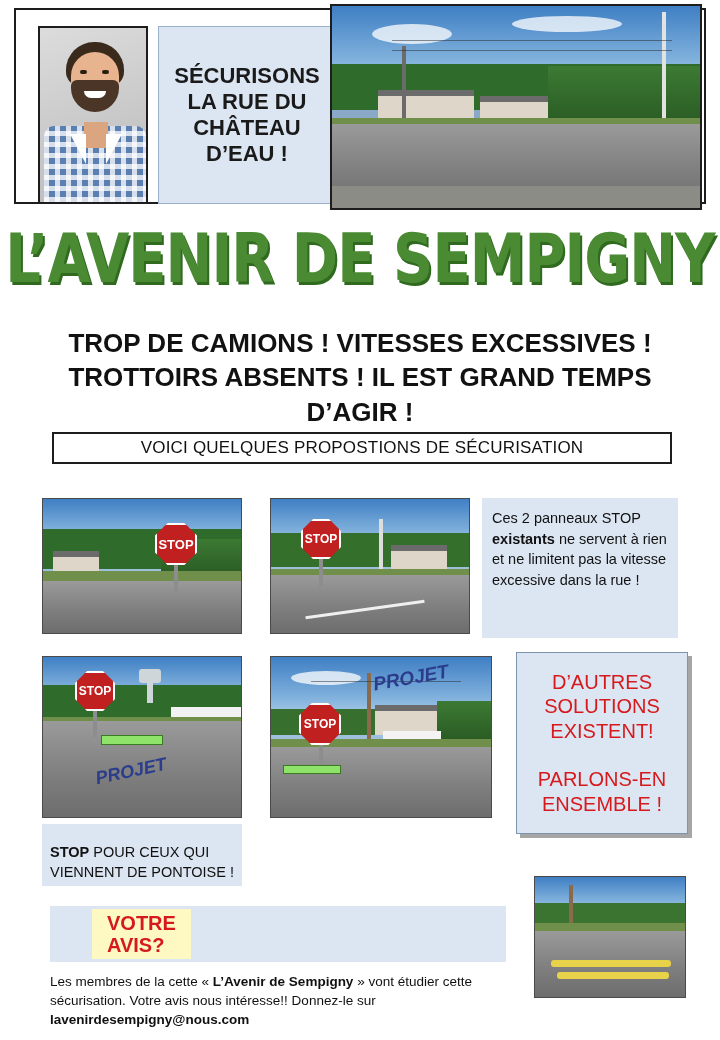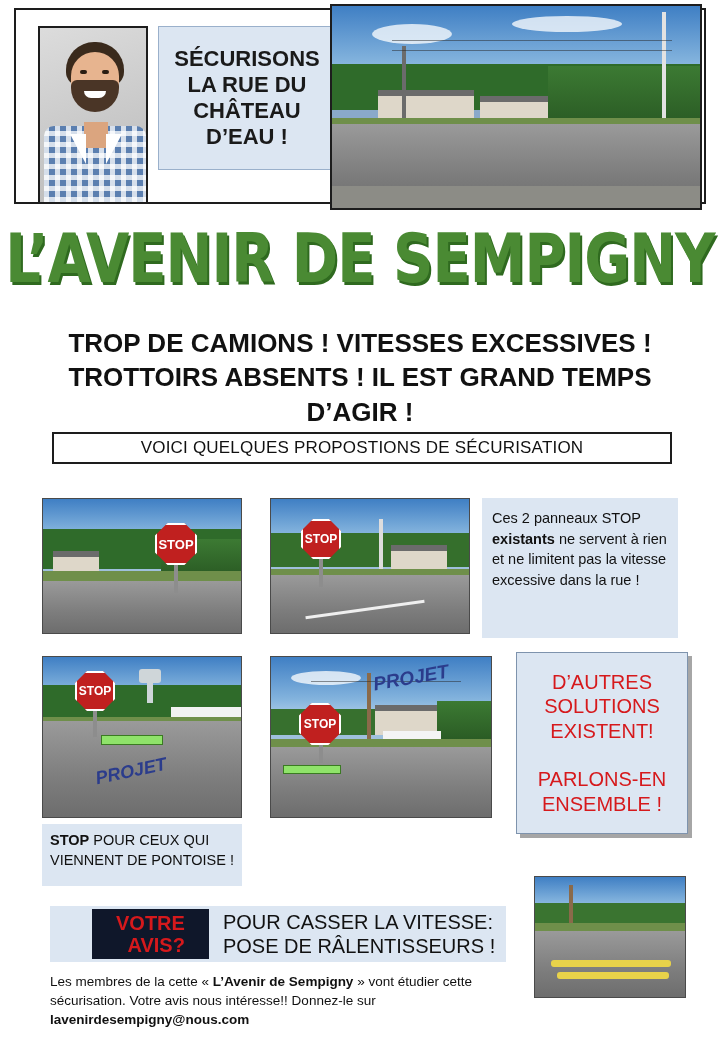--- a/index.html
+++ b/index.html
@@ -73,21 +73,21 @@
   .portrait .collarL, .portrait .collarR {
     position: absolute; bottom: 38px; width: 0; height: 0;
     border-style: solid;
   }
   .portrait .collarL { left: 30px; border-width: 0 16px 30px 0; border-color: transparent #ffffff transparent transparent; }
   .portrait .collarR { left: 66px; border-width: 0 0 30px 16px; border-color: transparent transparent transparent #ffffff; }
 
   .slogan-box {
     position: absolute;
     left: 142px; top: 16px;
-    width: 178px; height: 144px;
+    width: 178px; height: 178px;
     background: #dce6f2;
     border: 1px solid #9ab0cb;
     display: flex; align-items: center; justify-content: center;
     padding: 6px 2px;
   }
   .slogan-box span {
     display: block;
     text-align: center;
     font-weight: bold;
     font-size: 22px;
@@ -198,43 +198,43 @@
     padding: 6px;
   }
   .red-box span {
     font-weight: normal; font-size: 20px; line-height: 1.22; color: #d6191c;
     white-space: pre-line;
   }
 
   
   .caption-1 {
     position: absolute; left: 42px; top: 824px; width: 200px; height: 62px;
-    background: #dce6f2; padding: 6px 8px;
+    background: #dce6f2; padding: 18px 8px;
     font-size: 14.5px; line-height: 1.38; color:#111;
   }
   .caption-2 {
     position: absolute; left: 270px; top: 824px; width: 222px; height: 62px;
     background: #dce6f2; padding: 6px 8px;
     font-size: 14.5px; line-height: 1.38; color:#111;
   }
   .caption-1 b, .caption-2 b { font-weight: bold; }
 
   
   .bottom-bar {
     position: absolute; left: 50px; top: 906px; width: 456px; height: 56px;
     background: #dce6f2;
     display: flex; align-items: center;
   }
   .avis-chip {
     margin-left: 42px;
-    background: #0f172a;
-    padding: 3px 24px;
+    background: #fef9c3;
+    padding: 3px 15px;
     font-weight: bold; font-size: 20px; line-height: 1.1;
     color: #d6191c;
-    text-align: right;
+    text-align: left;
     white-space: pre-line;
   }
   .bottom-bar .slow-text {
     margin-left: 14px;
     font-size: 20px; line-height: 1.22; color: #111;
     white-space: pre-line;
   }
 
   .photo-bumps {
     position: absolute; left: 534px; top: 876px; width: 152px; height: 122px;
@@ -416,22 +416,20 @@
 ENSEMBLE !</span>
   </div>
 
   <div class="caption-1">
     <b>STOP</b><span> POUR CEUX QUI VIENNENT DE PONTOISE !</span>
   </div>
 
   <div class="bottom-bar">
     <div class="avis-chip">VOTRE
 AVIS?</div>
-    <div class="slow-text">POUR CASSER LA VITESSE:
-POSE DE RÂLENTISSEURS !</div>
   </div>
 
   <div class="photo-bumps">
     <div class="ph">
       <div class="sky" style="height:34%;"></div>
       <div class="treeline" style="top:26px;height:22px;background:#3a7430;"></div>
       <div class="pole" style="left:34px;top:8px;height:44px;background:#8a6a4a;"></div>
       <div class="verge" style="left:0;top:46px;width:152px;height:12px;"></div>
       <div class="road" style="height:66px;"></div>
       <div style="position:absolute;left:16px;bottom:30px;width:120px;height:7px;background:#e8d24a;border-radius:3px;"></div>

